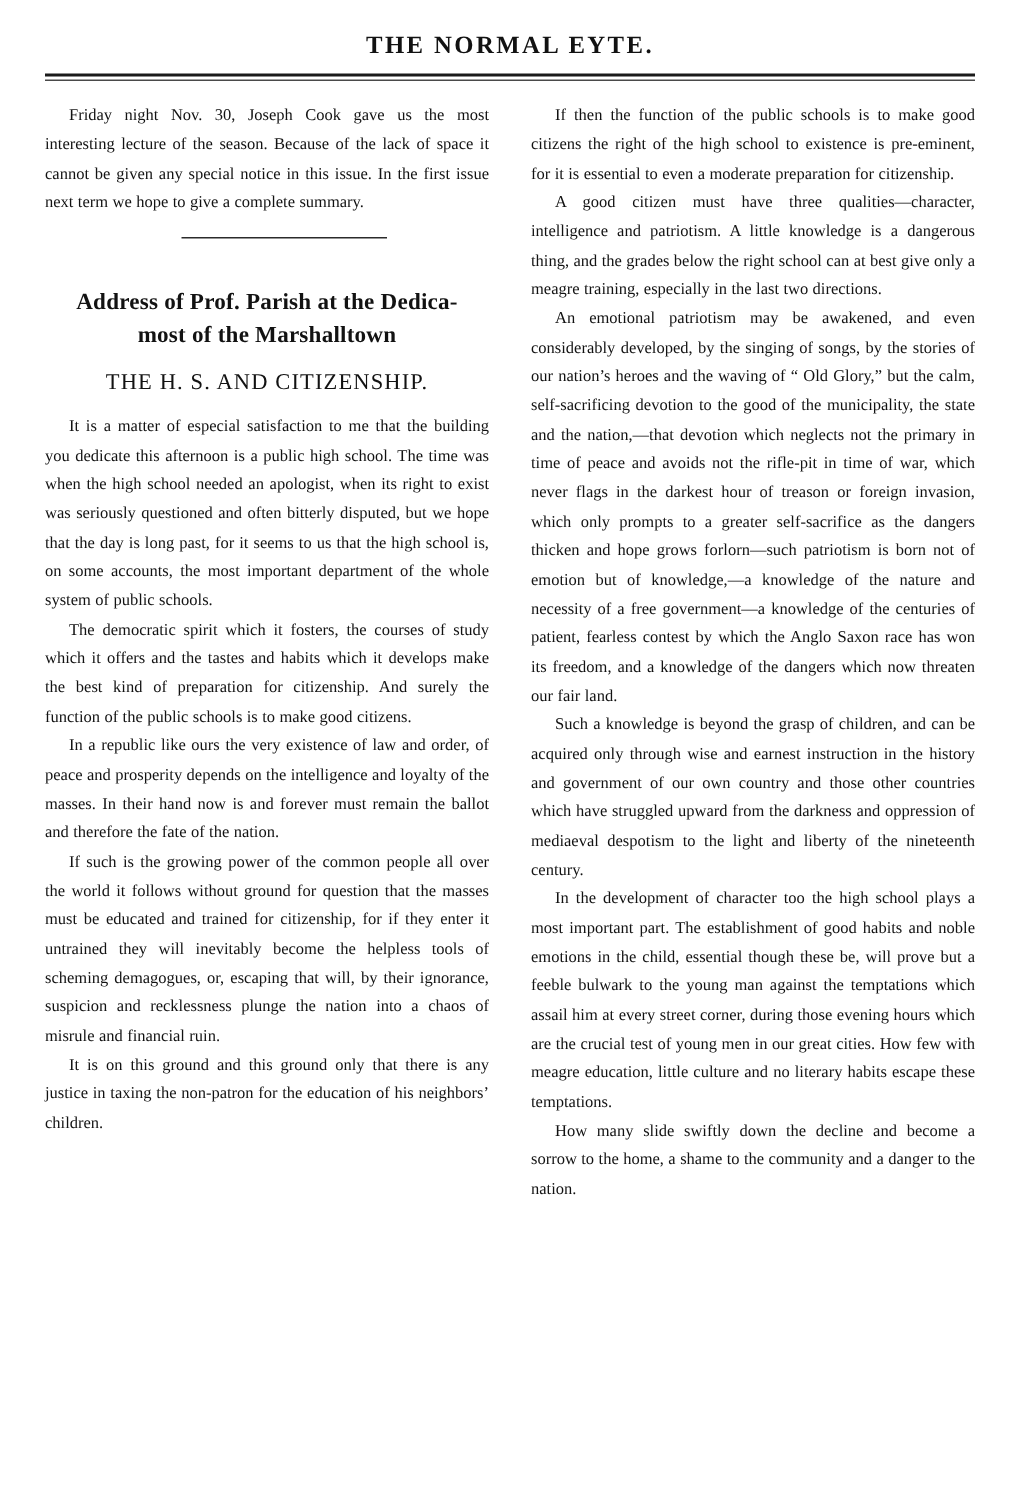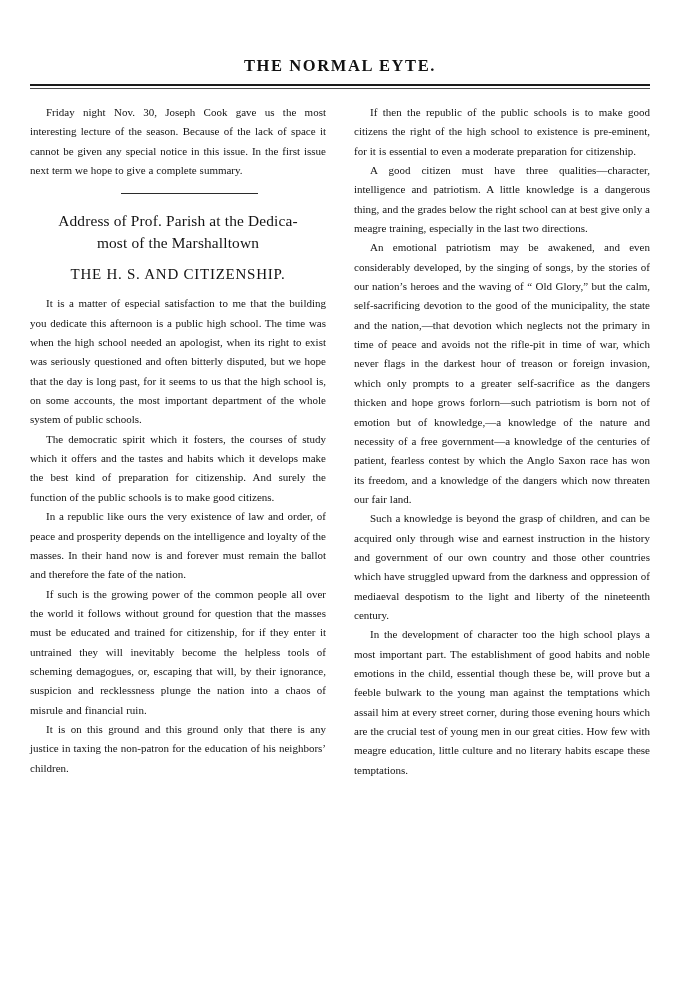--- a/index.html
+++ b/index.html
@@ -19,21 +19,21 @@
   .page {
     width: 680px;
     height: 1000px;
     box-sizing: border-box;
     padding: 0 30px;
     position: relative;
   }
   
   .masthead {
     text-align: center;
-    padding-top: 57px;
+    padding-top: 22px;
   }
   .masthead-title {
     font-size: 16.5px;
     font-weight: bold;
     letter-spacing: 1.6px;
     line-height: 1;
     display: inline-block;
   }
   .rule-double {
     margin-top: 9px;
@@ -72,24 +72,24 @@
     padding-left: 22px;
   }
   .divider-short {
     width: 137px;
     height: 1px;
     background: #2b2b2b;
   }
   
   .headline {
     text-align: center;
-    font-weight: normal;
+    font-weight: bold;
     font-size: 15.4px;
     line-height: 21.5px;
-    margin-top: 4px;
+    margin-top: 20px;
     letter-spacing: 0.15px;
   }
   .headline .hl-line { display: block; }
   .subhead {
     text-align: center;
     font-size: 15px;
     letter-spacing: 0.75px;
     margin-top: 13px;
     margin-bottom: 11px;
   }
@@ -128,22 +128,23 @@
       <p>It is a matter of especial satisfaction to me that the building you dedicate this afternoon is a public high school. The time was when the high school needed an apologist, when its right to exist was seriously questioned and often bitterly disputed, but we hope that the day is long past, for it seems to us that the high school is, on some accounts, the most important department of the whole system of public schools.</p>
       <p>The democratic spirit which it fosters, the courses of study which it offers and the tastes and habits which it develops make the best kind of preparation for citizenship. And surely the function of the public schools is to make good citizens.</p>
       <p>In a republic like ours the very existence of law and order, of peace and prosperity depends on the intelligence and loyalty of the masses. In their hand now is and forever must remain the ballot and therefore the fate of the nation.</p>
       <p>If such is the growing power of the common people all over the world it follows without ground for question that the masses must be educated and trained for citizenship, for if they enter it untrained they will inevitably become the helpless tools of scheming demagogues, or, escaping that will, by their ignorance, suspicion and recklessness plunge the nation into a chaos of misrule and financial ruin.</p>
       <p>It is on this ground and this ground only that there is any justice in taxing the non-patron for the education of his neighbors’ children.</p>
 
     </div>
 
     <div class="col">
 
-      <p>If then the republic of the public schools is to make good citizens the right of the high school to existence is pre-eminent, for it is essential to even a moderate preparation for citizenship.</p>
+      <p>If then the function of the public schools is to make good citizens the right of the high school to existence is pre-eminent, for it is essential to even a moderate preparation for citizenship.</p>
       <p>A good citizen must have three qualities—character, intelligence and patriotism. A little knowledge is a dangerous thing, and the grades below the right school can at best give only a meagre training, especially in the last two directions.</p>
       <p>An emotional patriotism may be awakened, and even considerably developed, by the singing of songs, by the stories of our nation’s heroes and the waving of “ Old Glory,” but the calm, self-sacrificing devotion to the good of the municipality, the state and the nation,—that devotion which neglects not the primary in time of peace and avoids not the rifle-pit in time of war, which never flags in the darkest hour of treason or foreign invasion, which only prompts to a greater self-sacrifice as the dangers thicken and hope grows forlorn—such patriotism is born not of emotion but of knowledge,—a knowledge of the nature and necessity of a free government—a knowledge of the centuries of patient, fearless contest by which the Anglo Saxon race has won its freedom, and a knowledge of the dangers which now threaten our fair land.</p>
       <p>Such a knowledge is beyond the grasp of children, and can be acquired only through wise and earnest instruction in the history and government of our own country and those other countries which have struggled upward from the darkness and oppression of mediaeval despotism to the light and liberty of the nineteenth century.</p>
       <p>In the development of character too the high school plays a most important part. The establishment of good habits and noble emotions in the child, essential though these be, will prove but a feeble bulwark to the young man against the temptations which assail him at every street corner, during those evening hours which are the crucial test of young men in our great cities. How few with meagre education, little culture and no literary habits escape these temptations.</p>
+      <p>How many slide swiftly down the decline and become a sorrow to the home, a shame to the community and a danger to the nation.</p>
 
     </div>
 
   </div>
 </div>
 
 </body></html>

